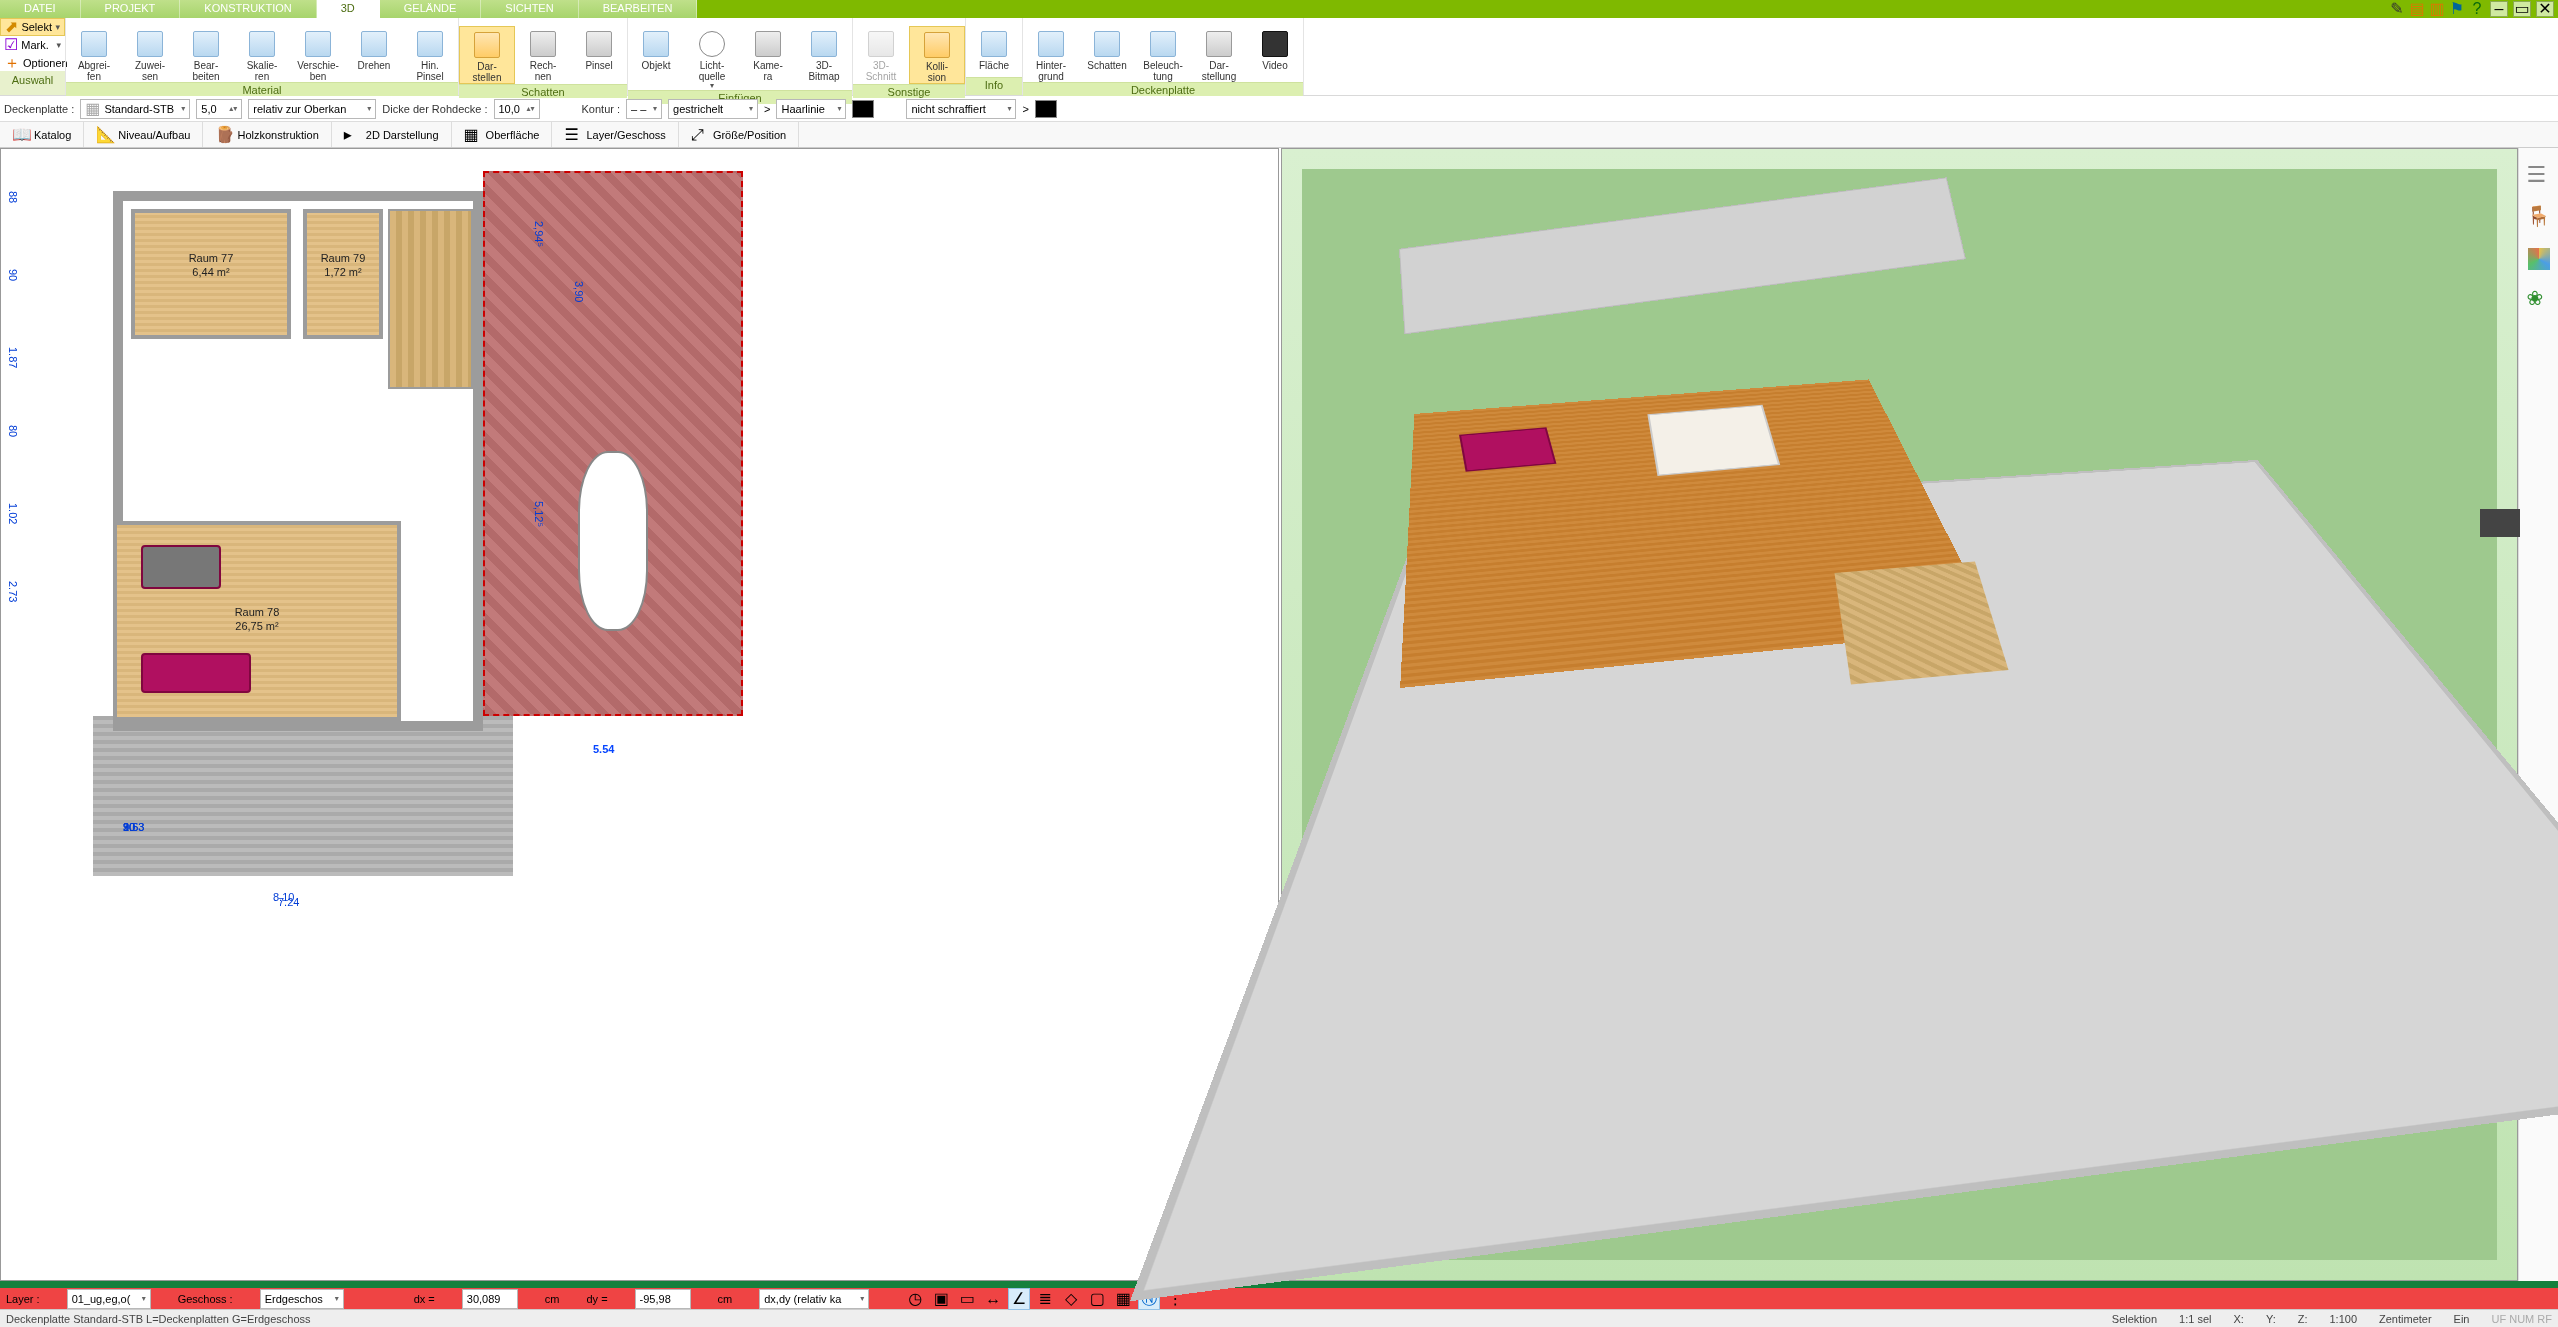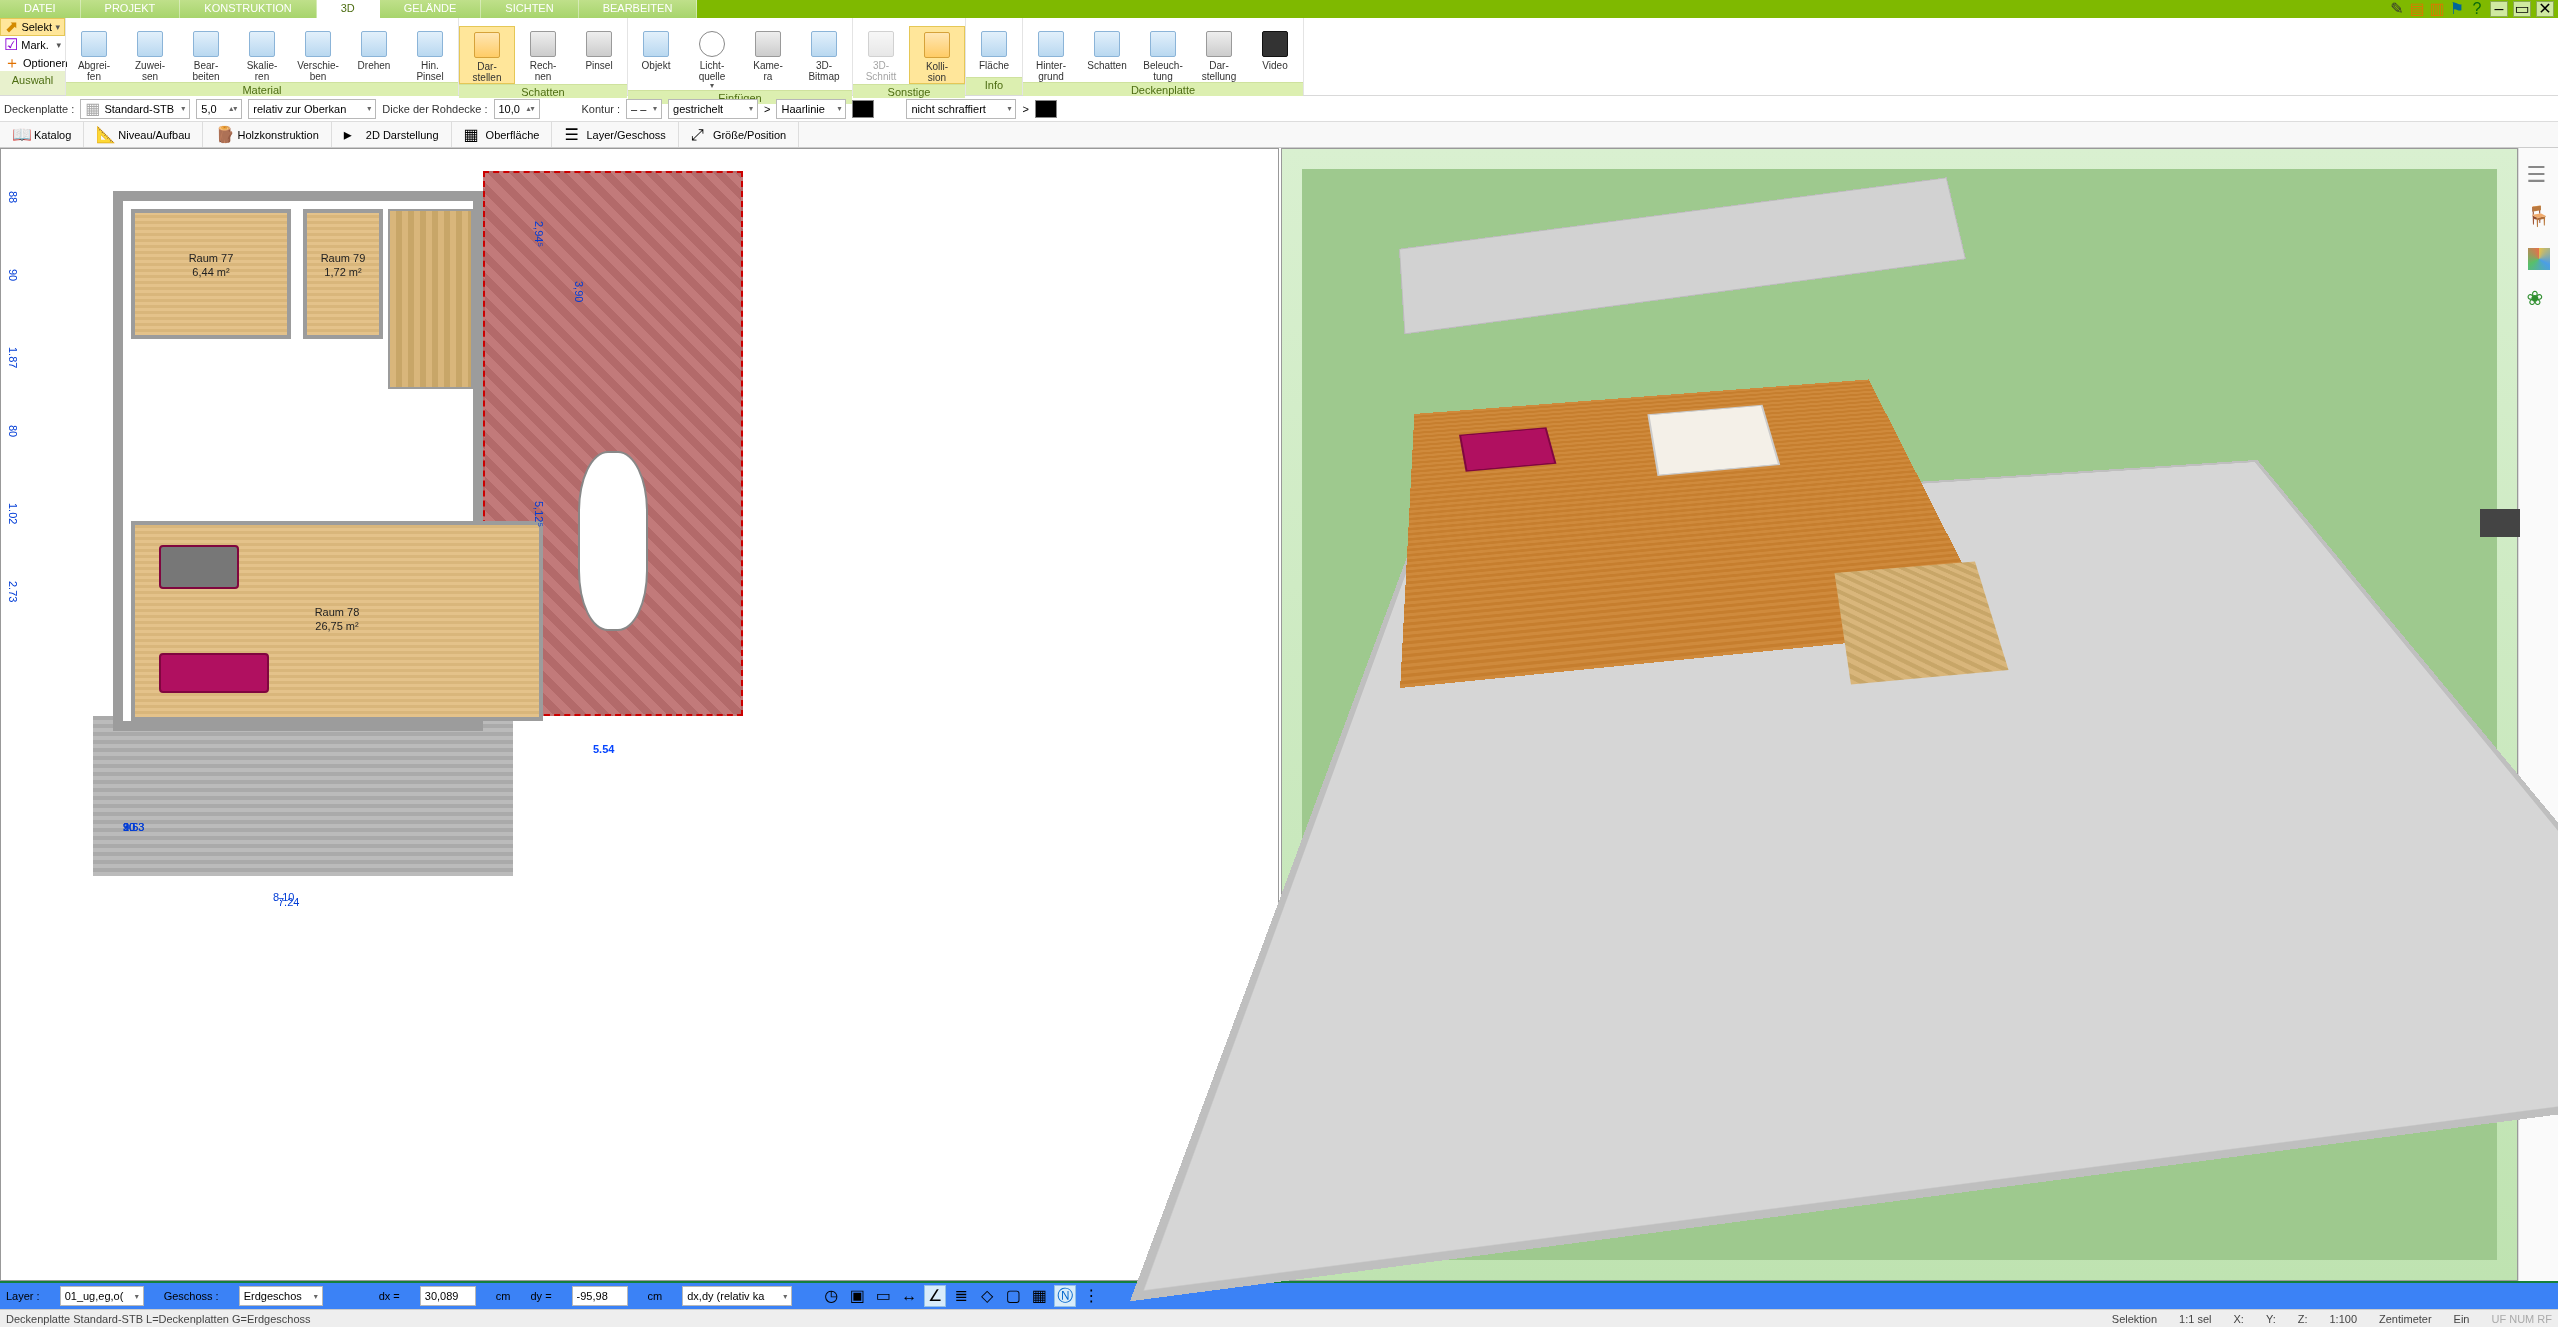--- a/index.html
+++ b/index.html
@@ -80,21 +80,21 @@
   
   .ground{position:absolute;inset:20px;background:#9ec98e;}
   .slab{position:absolute;left:70px;top:60px;right:50px;bottom:50px;background:#d6d6d6;transform:perspective(1200px) rotateX(52deg) rotateZ(-8deg);border:6px solid #bfbfbf;}
   .floor{position:absolute;left:130px;top:150px;width:520px;height:420px;background:repeating-linear-gradient(0deg,#cf8a3c,#cf8a3c 4px,#c67e2e 4px,#c67e2e 8px);transform:perspective(1200px) rotateX(52deg) rotateZ(-8deg);}
   .wall3{position:absolute;background:#d2d2d2;border:1px solid #bbb;}
   .sofa3{position:absolute;width:90px;height:60px;background:#b01060;border:2px solid #800640;transform:perspective(1200px) rotateX(52deg) rotateZ(-8deg);}
   .bed3{position:absolute;width:120px;height:100px;background:#f4f0e8;border:2px solid #ccc;transform:perspective(1200px) rotateX(52deg) rotateZ(-8deg);}
   .stair3{position:absolute;width:150px;height:180px;background:repeating-linear-gradient(45deg,#d9b67b,#d9b67b 6px,#c8a668 6px,#c8a668 12px);transform:perspective(1200px) rotateX(52deg) rotateZ(-8deg);}
   
   
-  .bottom-bar{height:28px;background:#3b82f6;border-top:2px solid #15803d;display:flex;align-items:center;padding:0 6px;gap:20px;}
+  .bottom-bar{height:28px;background:#ef4444;border-top:7px solid #15803d;display:flex;align-items:center;padding:0 6px;gap:27px;}
   .bt-input{height:20px;border:1px solid #b8b8b8;background:#fff;padding:0 4px;display:flex;align-items:center;}
   .bt-icons{display:flex;gap:4px;margin-left:8px;}
   .bt-icons .bi{width:22px;height:22px;border:1px solid transparent;display:flex;align-items:center;justify-content:center;}
   .bt-icons .bi.on{background:#d8ecfa;border-color:#93c1e6;}
   
   
   .status-bar{height:18px;background:#eee;border-top:1px solid #ccc;display:flex;align-items:center;padding:0 6px;font-size:11px;color:#444;}
   .status-bar .seg{margin-right:24px;}
   .status-bar .right{margin-left:auto;display:flex;gap:22px;}
   .status-bar .lock{color:#aaa;}
@@ -429,21 +429,21 @@
 
       <div class="outer-wall" style="left:100px;top:30px;width:370px;height:540px;background:#fff;"></div>
 
       <div class="room" style="left:118px;top:48px;width:160px;height:130px;">
         <div class="lbl" style="top:38px"><span>Raum 77</span><br><span>6,44 m²</span></div>
       </div>
       <div class="room" style="left:290px;top:48px;width:80px;height:130px;">
         <div class="lbl" style="top:38px"><span>Raum 79</span><br><span>1,72 m²</span></div>
       </div>
       <div class="stair" style="left:375px;top:48px;width:85px;height:180px;"></div>
-      <div class="room" style="left:118px;top:360px;width:412px;height:200px;">
+      <div class="room" style="left:100px;top:360px;width:288px;height:200px;">
         <div class="lbl" style="top:80px"><span>Raum 78</span><br><span>26,75 m²</span></div>
         <div class="sofa" style="left:24px;top:128px;width:110px;height:40px;"></div>
         <div class="sofa" style="left:24px;top:20px;width:80px;height:44px;background:#777;"></div>
       </div>
 
       <div class="car" style="left:565px;top:290px;"></div>
 
       <div class="dim sel-dim" style="left:580px;top:582px;">5.54</div>
 
       <div class="dim" style="left:260px;top:730px;">8.10</div>

